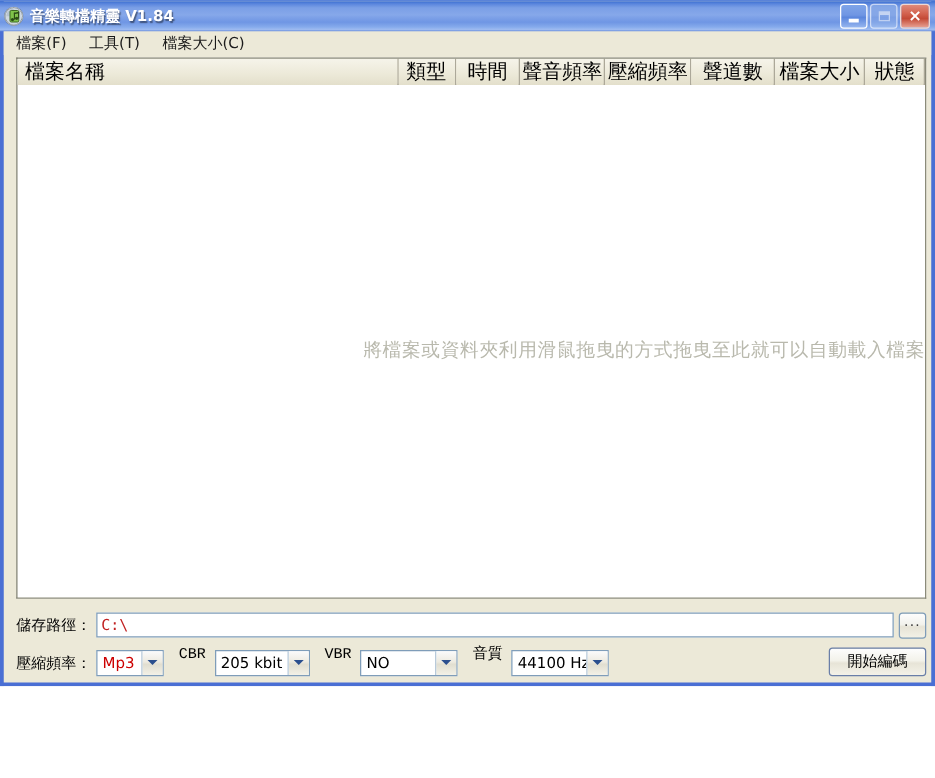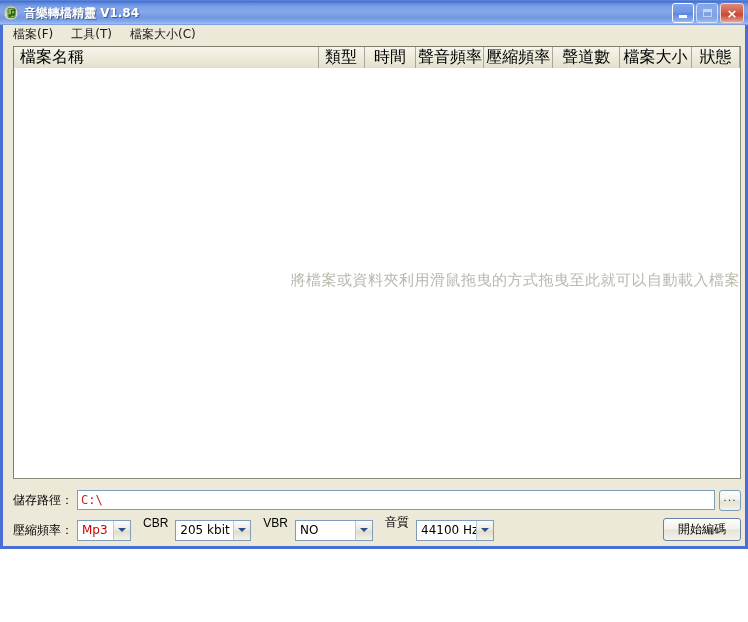--- a/index.html
+++ b/index.html
@@ -261,21 +261,21 @@
     width: 0; height: 0;
     border-left: 4px solid transparent;
     border-right: 4px solid transparent;
     border-top: 4px solid #2b4f8e;
   }
   .inline-label {
     font-size: 12px;
     color: #000000;
     white-space: nowrap;
     margin: 0 7px 15px 10px;
-    font-family: Liberation Sans, sans-serif;
+    font-family: Liberation Mono, monospace;
   }
   #start-button {
     position: absolute;
     right: 0; top: 0;
     width: 78px; height: 23px;
     border: 1px solid #6a7fa8;
     border-radius: 3px;
     background: linear-gradient(to bottom, #fdfdfd 0%, #f3f2ea 45%, #e7e4d7 55%, #f4f2e8 100%);
     box-sizing: border-box;
     display: flex;

